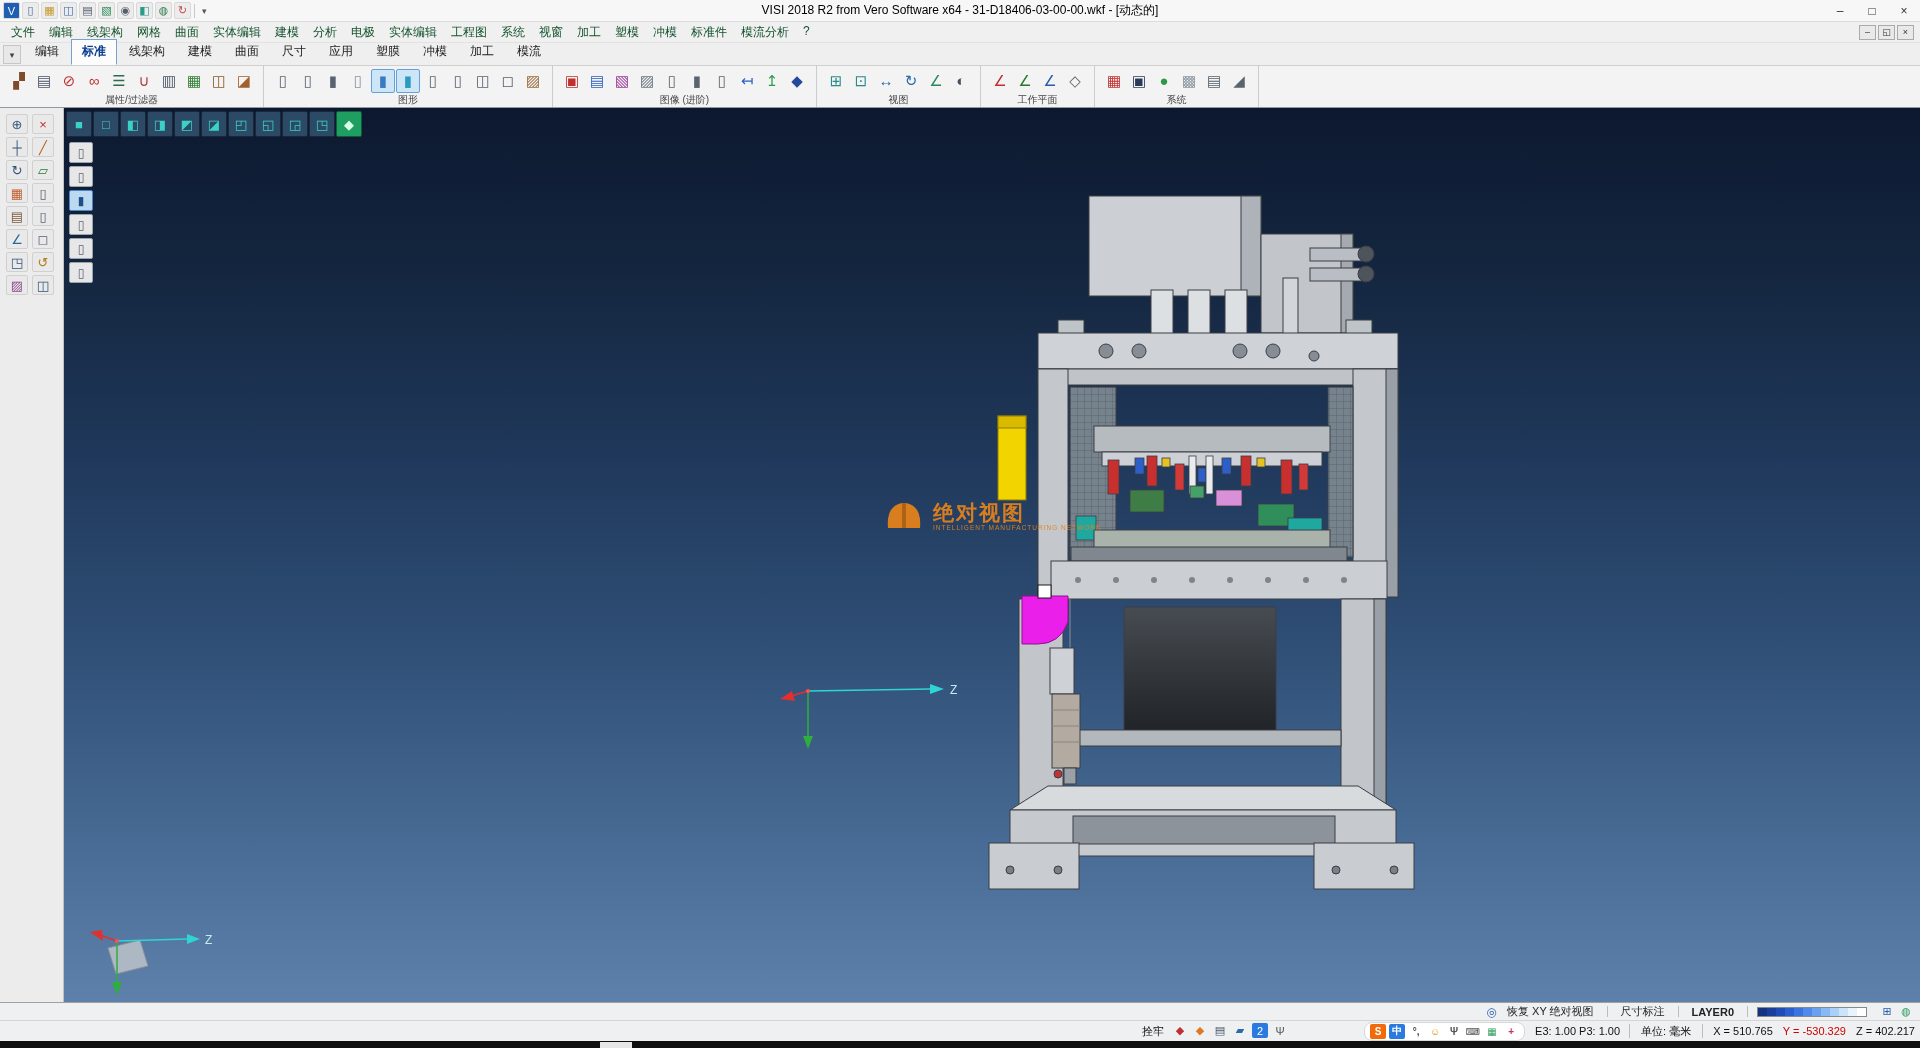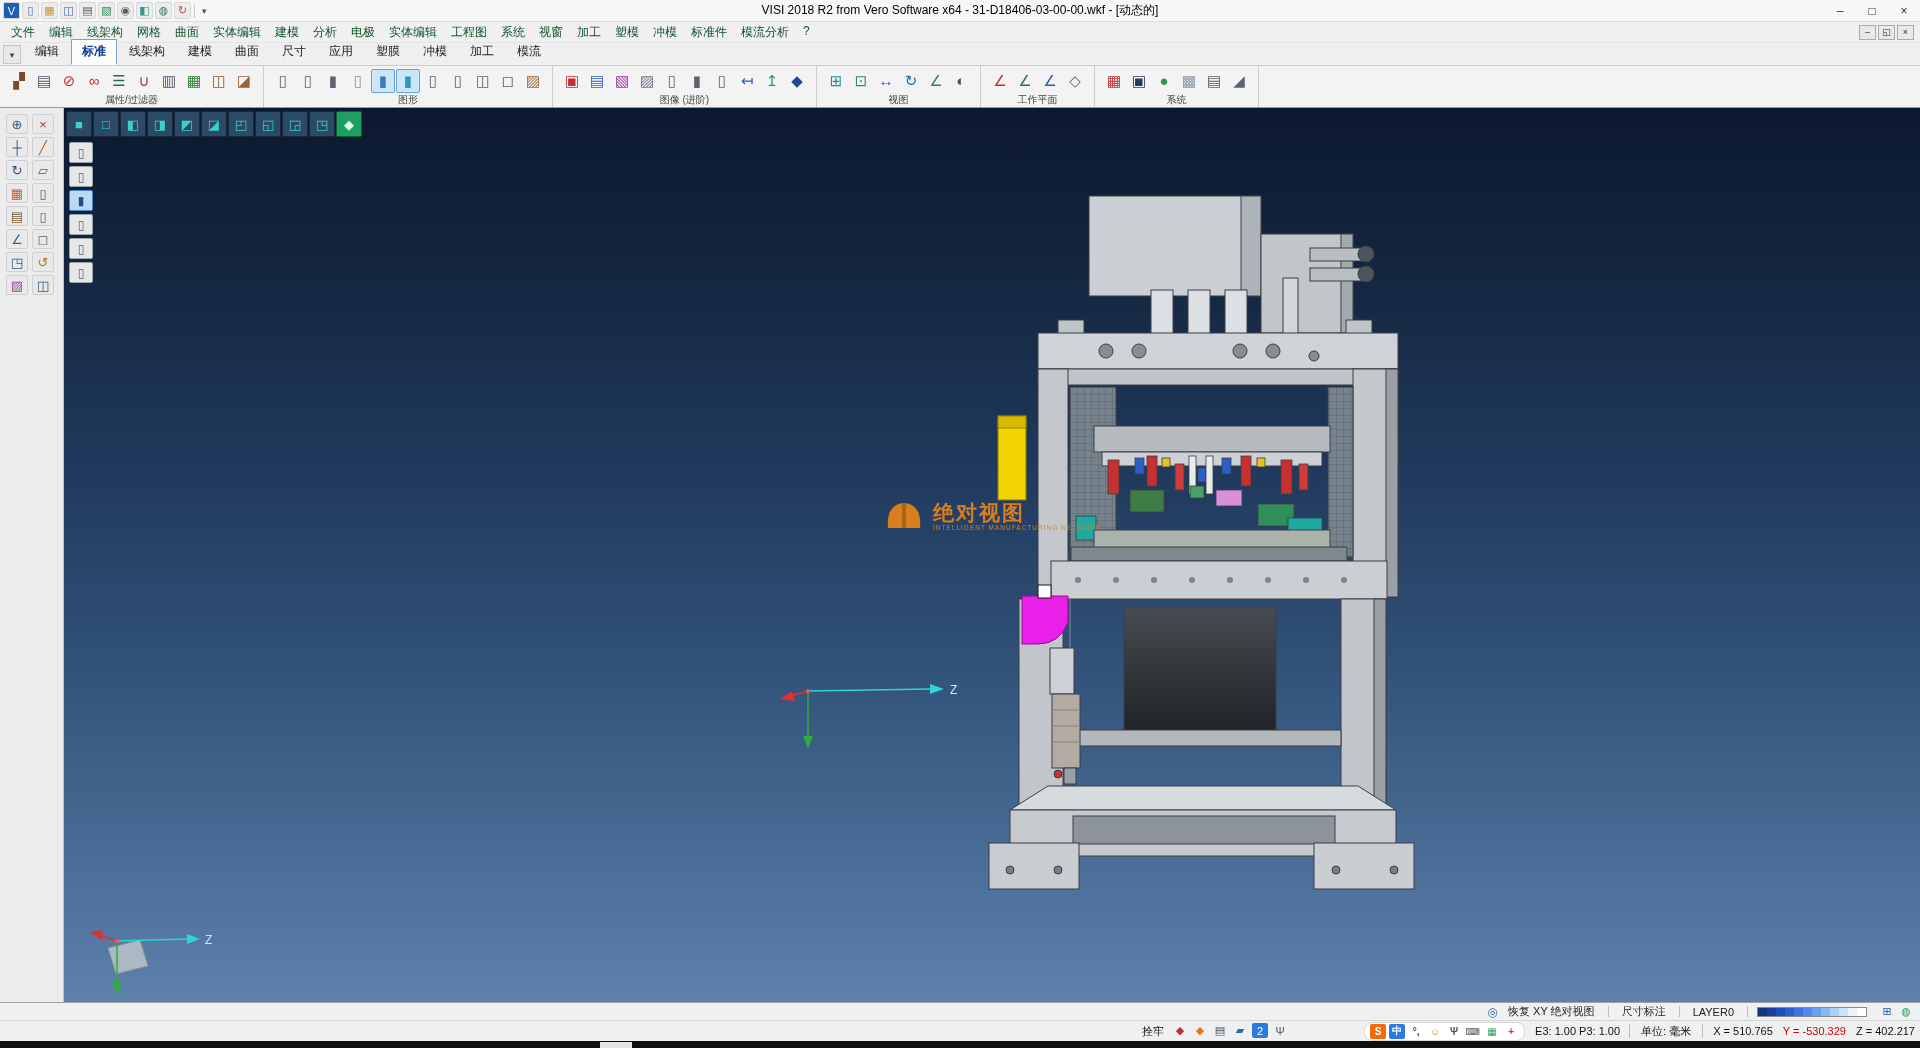--- a/index.html
+++ b/index.html
@@ -60,21 +60,21 @@
   .wm-title{font-size:21px;font-weight:bold;color:#e0821c;letter-spacing:2px;line-height:23px}
   .wm-sub{font-size:6.5px;color:#e0821c;letter-spacing:1px}
 
   
   .status-row1{position:relative;height:18px;background:#eef0f2;border-top:1px solid #a0a0a0;font-size:11px;display:flex;align-items:center;justify-content:flex-end;color:#222}
   .status-row2{position:relative;height:21px;background:#eef0f2;border-top:1px solid #d5d5d5;font-size:11px;display:flex;align-items:center;justify-content:flex-end;color:#111}
   .sep{width:1px;height:70%;background:#bdbdbd;margin:0 5px}
   .s-mini{width:16px;height:15px;display:flex;align-items:center;justify-content:center;font-size:11px;border-radius:2px}
   .s-icons{display:flex;gap:3px;margin:0 6px 0 8px}
   .s-cell{padding:0 8px;white-space:nowrap}
-  .s-cell.bold{font-weight:normal}
+  .s-cell.bold{font-weight:bold}
   .compass{width:15px;height:15px;display:flex;align-items:center;justify-content:center;color:#2a5caa;font-size:12px}
   .colorbar{display:flex;height:10px;border:1px solid #888;margin:0 4px}
   .cseg{width:9px;height:100%}
   .r2-lock{position:absolute;left:1142px;top:3px}
   .r2-minis{position:absolute;left:1172px;top:2px;display:flex;gap:4px}
   .tray{display:flex;gap:3px;align-items:center;background:#fff;border:1px solid #d8d8d8;border-radius:8px;padding:1px 5px;margin-right:10px}
   .tray-icon{width:16px;height:15px;display:flex;align-items:center;justify-content:center;font-size:10px;font-weight:bold;border-radius:2px}
   .r2-scale{white-space:nowrap;margin-right:4px}
   .r2-units{white-space:nowrap;padding:0 6px}
   .coord{white-space:nowrap;padding:0 5px}

